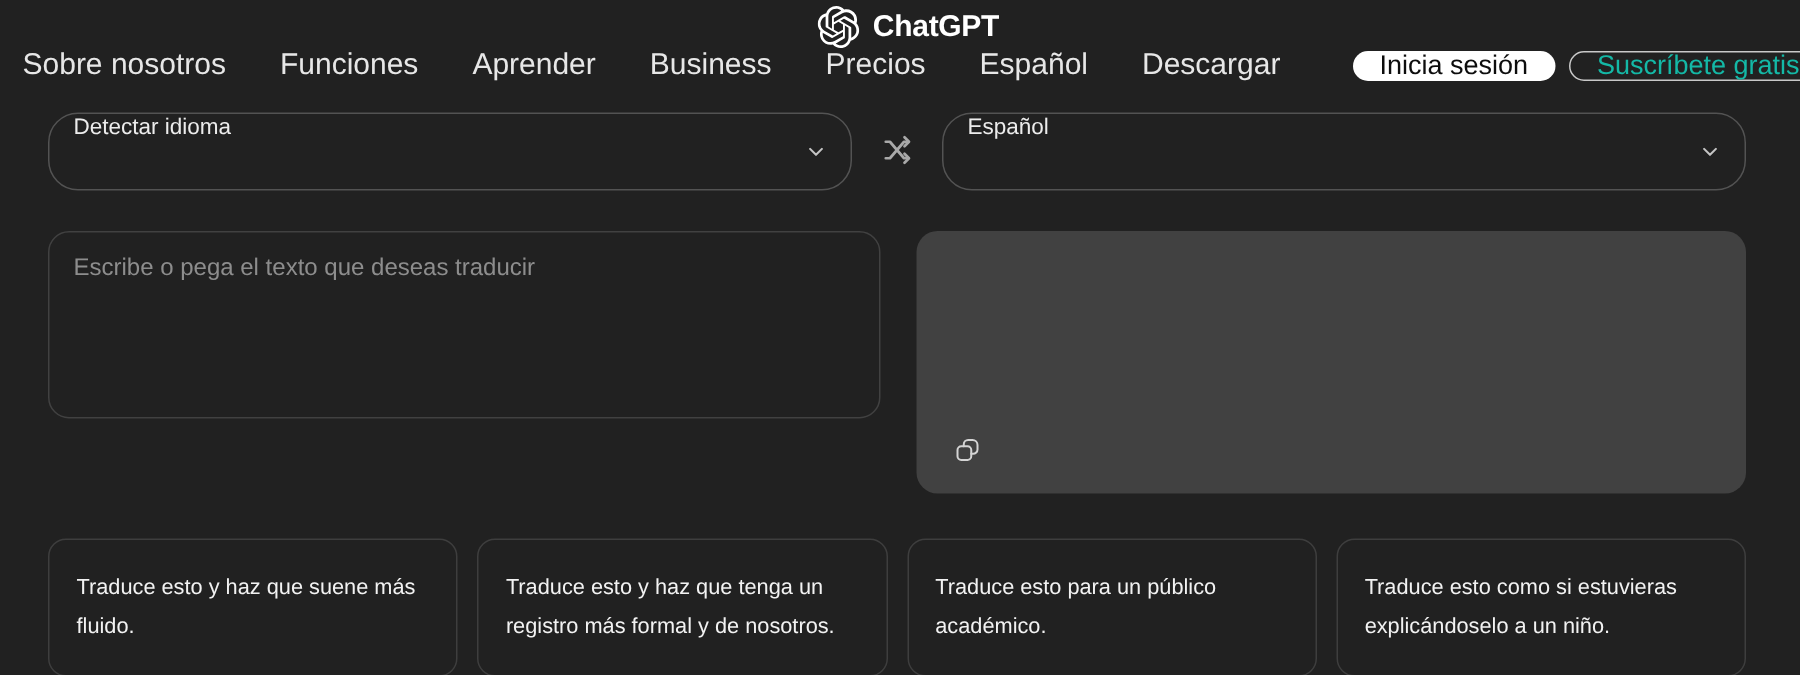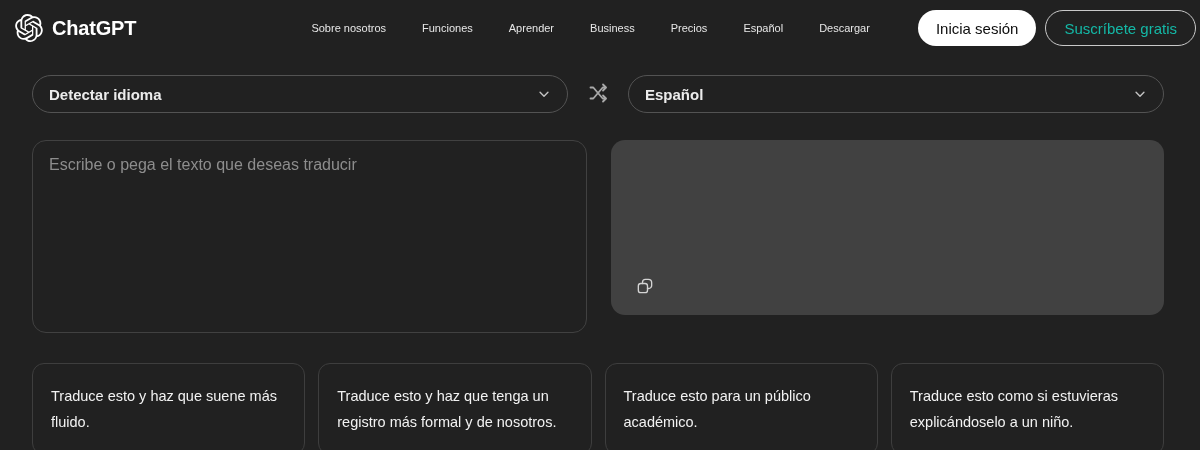--- a/index.html
+++ b/index.html
@@ -10,20 +10,21 @@
     color: #ececec;
     -webkit-font-smoothing: antialiased;
   }
 
   
   .header {
     height: 52px;
     display: flex;
     align-items: center;
     padding: 4px 4px 0 15px;
+    flex-direction: column;
   }
   .brand {
     display: flex;
     align-items: center;
     gap: 9px;
     cursor: pointer;
   }
   .brand svg { display: block; }
   .brand-name {
     font-size: 20px;
@@ -31,67 +32,66 @@
     letter-spacing: -0.2px;
     color: #ffffff;
   }
   .nav {
     margin-left: auto;
     display: flex;
     align-items: center;
     gap: 36px;
   }
   .nav-item {
-    font-size: 11px;
+    font-size: 20px;
     color: #e7e7e7;
     cursor: pointer;
     white-space: nowrap;
   }
   .nav-ctas {
     display: flex;
     align-items: center;
     gap: 9px;
     margin-left: 12px;
   }
   .pill {
-    height: 36px;
+    height: 20px;
     border-radius: 999px;
     display: inline-flex;
     align-items: center;
     padding: 0 18px;
-    font-size: 15px;
+    font-size: 18px;
     font-weight: 500;
     cursor: pointer;
     white-space: nowrap;
     border: none;
     font-family: inherit;
   }
   .pill-login { background: #ffffff; color: #0d0d0d; }
   .pill-subscribe {
     background: transparent;
     color: #14b8a6;
     border: 1px solid #c9c9c9;
   }
 
   
   .main { padding: 23px 36px 0 32px; }
 
   .lang-row { display: flex; align-items: center; }
   .lang-select {
     flex: 1;
-    height: 38px;
+    height: 52px;
     border: 1px solid #535353;
     border-radius: 20px;
     background: transparent;
     display: flex;
-    align-items: center;
+    align-items: flex-start;
     padding: 0 20px 0 16px;
     position: relative;
     cursor: pointer;
-    font-weight: bold;
   }
   .lang-select-label { font-size: 15px; color: #ececec; }
   .chevron {
     position: absolute;
     right: 16px;
     top: 50%;
     transform: translateY(-50%);
     display: flex;
   }
   .swap-btn {
@@ -102,21 +102,21 @@
     display: flex;
     align-items: center;
     justify-content: center;
     cursor: pointer;
     padding: 0;
   }
 
   .panels-row { display: flex; gap: 24px; margin-top: 27px; }
   .input-panel {
     flex: 1;
-    height: 193px;
+    height: 125px;
     border: 1px solid #414141;
     border-radius: 14px;
     background: transparent;
     overflow: hidden;
   }
   .input-panel textarea {
     width: 100%;
     height: 100%;
     background: transparent;
     border: none;

